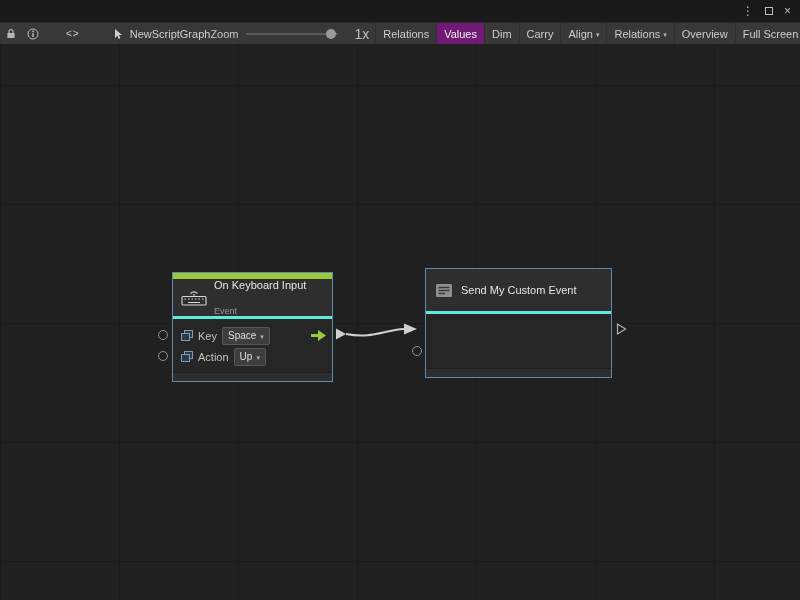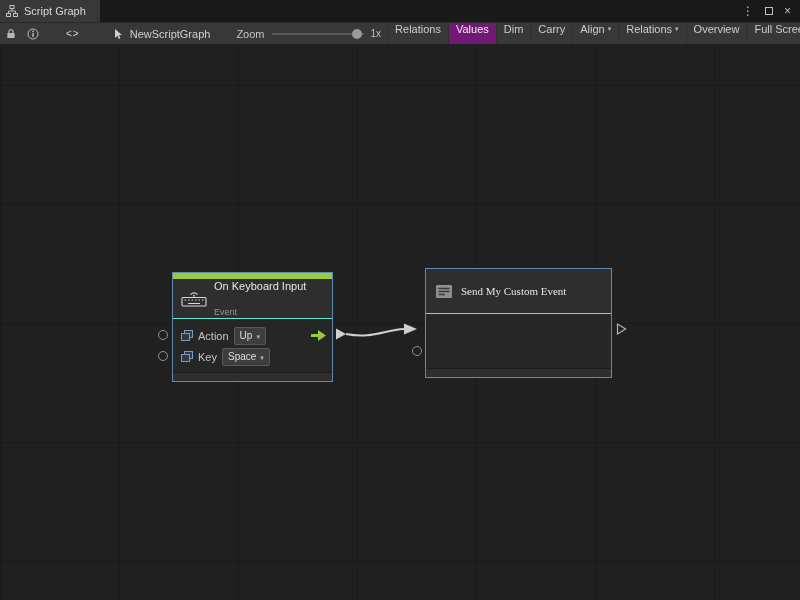--- a/index.html
+++ b/index.html
@@ -12,40 +12,40 @@
   .tabbar-right{margin-left:auto;display:flex;align-items:center;gap:11px;padding-right:9px;color:#bdbdbd;font-size:12px;}
   .winbtn{cursor:default;line-height:1;}
   .sq{display:inline-block;width:8px;height:8px;border:1px solid #bdbdbd;box-sizing:border-box;}
 
   
   .toolbar{position:absolute;top:22px;left:0;right:0;height:22px;background:#383838;border-top:1px solid #2a2a2a;
     box-sizing:border-box;display:flex;align-items:center;font-size:11px;white-space:nowrap;overflow:hidden;}
   .tbicon{width:22px;height:21px;display:flex;align-items:center;justify-content:center;flex:0 0 auto;}
   .codebtn{margin-left:22px;color:#cfcfcf;font-size:10px;letter-spacing:1px;}
   .breadcrumb{margin-left:34px;display:flex;align-items:flex-end;gap:6px;color:#cfcfcf;}
-  .zoomlbl{margin-left:26px;color:#c4c4c4;}
+  .zoomlbl{color:#c4c4c4;}
   .zoom-track{position:relative;width:92px;height:2px;background:#5b5b5b;margin:0 7px;flex:0 0 auto;}
   .zoom-handle{position:absolute;right:2px;top:-4px;width:10px;height:10px;border-radius:50%;background:#9a9a9a;}
-  .zoomval{color:#bdbdbd;font-size:10px;margin-right:6px;}
-  .tb-btn{height:21px;display:flex;gap:3px;padding:0 7px;border-left:1px solid #2f2f2f;color:#cdcdcd;flex:0 0 auto;}
+  .zoomval{color:#bdbdbd;font-size:14px;margin-right:6px;margin-left:10px;}
+  .tb-btn{height:21px;display:flex;align-items:center;gap:3px;padding:0 7px;border-left:1px solid #2f2f2f;color:#cdcdcd;flex:0 0 auto;}
   .tb-btn.active{background:#701a75;color:#f0f0f0;}
   .dd{font-size:7px;color:#b5b5b5;padding-top:2px;}
 
   
   .canvas{position:absolute;top:44px;left:0;width:800px;height:556px;background:#202020;
     background-image:linear-gradient(#1a1a1a 1px,transparent 1px),linear-gradient(90deg,#1a1a1a 1px,transparent 1px);
     background-size:119px 119px,119px 119px;background-position:0 41px,0 0;}
 
   .node{position:absolute;display:flex;flex-direction:column;box-sizing:border-box;
     background:#262626;border:1px solid #5e8cb0;}
   .node1{left:172px;top:228px;width:161px;height:110px;}
   .node2{left:425px;top:224px;width:187px;height:110px;}
   .strip{height:6px;background:#9bc93e;flex:0 0 auto;}
-  .nhead{height:40px;background:#2e2e2e;border-bottom:1px solid #5eead4;display:flex;align-items:center;gap:7px;padding:0 8px;flex:0 0 auto;box-sizing:border-box;}
-  .nhead2{height:45px;font-family:Liberation Serif, serif;}
+  .nhead{height:40px;background:#2e2e2e;border-bottom:3px solid #5eead4;display:flex;align-items:center;gap:7px;padding:0 8px;flex:0 0 auto;box-sizing:border-box;}
+  .nhead2{height:45px;}
   .ntitle{font-size:11px;color:#e6e6e6;}
   .nsub{font-size:9px;color:#969696;margin-top:15px;}
   .nbody{position:relative;background:#262626;padding:6px 8px 0 8px;flex:1 1 auto;}
   .prow{height:21px;display:flex;align-items:center;gap:5px;font-size:11px;color:#c4c4c4;}
   .pdrop{display:flex;align-items:center;gap:4px;background:#3e3e3e;border:1px solid #585858;border-radius:2px;
     padding:1px 5px;font-size:10px;color:#dedede;line-height:12px;}
   .out-arrow{position:absolute;right:6px;top:11px;}
   .flowrow{position:relative;height:22px;}
   .fl-left{position:absolute;left:6px;top:5px;}
   .fl-right{position:absolute;right:6px;top:5px;}
@@ -61,29 +61,20 @@
   .pc3{left:412px;top:302px;}
   .tri-marker{position:absolute;left:616px;top:279px;}
   .wire{position:absolute;left:0;top:0;pointer-events:none;}
 </style>
 </head>
 <body>
 
 <div class="window">
 
   <div class="tabbar">
-    <div class="tab">
-      <svg width="12" height="12" viewBox="0 0 12 12">
-        <rect x="4" y="0.5" width="4" height="3" fill="none" stroke="#c0c0c0"></rect>
-        <rect x="0.5" y="8.5" width="4" height="3" fill="none" stroke="#c0c0c0"></rect>
-        <rect x="7.5" y="8.5" width="4" height="3" fill="none" stroke="#c0c0c0"></rect>
-        <path d="M6 3.5 V6 M2.5 8.5 V6 H9.5 V8.5" fill="none" stroke="#c0c0c0"></path>
-      </svg>
-      <span>Script Graph</span>
-    </div>
     <div class="tabbar-right">
       <span class="winbtn">⋮</span>
       <span class="winbtn"><span class="sq"></span></span>
       <span class="winbtn">×</span>
     </div>
   </div>
 
   <div class="toolbar">
     <span class="tbicon">
       <svg width="10" height="11" viewBox="0 0 10 11">
@@ -160,34 +151,34 @@
           <div class="ntitle">On Keyboard Input</div>
           <div class="nsub">Event</div>
         </div>
       </div>
       <div class="nbody">
         <div class="prow">
           <svg width="12" height="12" viewBox="0 0 12 12">
             <rect x="3.5" y="0.5" width="8" height="7" fill="#2c3a47" stroke="#7d9cbc"></rect>
             <rect x="0.5" y="3.5" width="8" height="7" fill="#2c3a47" stroke="#7d9cbc"></rect>
           </svg>
-          <span>Action</span>
+          <span>Key</span>
           <span class="pdrop">
-            <span>Up</span>
+            <span>Space</span>
             <span class="dd">▾</span>
           </span>
         </div>
         <div class="prow">
           <svg width="12" height="12" viewBox="0 0 12 12">
             <rect x="3.5" y="0.5" width="8" height="7" fill="#2c3a47" stroke="#7d9cbc"></rect>
             <rect x="0.5" y="3.5" width="8" height="7" fill="#2c3a47" stroke="#7d9cbc"></rect>
           </svg>
-          <span>Key</span>
+          <span>Action</span>
           <span class="pdrop">
-            <span>Space</span>
+            <span>Up</span>
             <span class="dd">▾</span>
           </span>
         </div>
         <svg class="out-arrow" width="15" height="11" viewBox="0 0 15 11">
           <rect x="0" y="4" width="8" height="3" fill="#9bc93e"></rect>
           <polygon points="7,0 15,5.5 7,11" fill="#9bc93e"></polygon>
         </svg>
       </div>
       <div class="nfoot"></div>
     </div>

